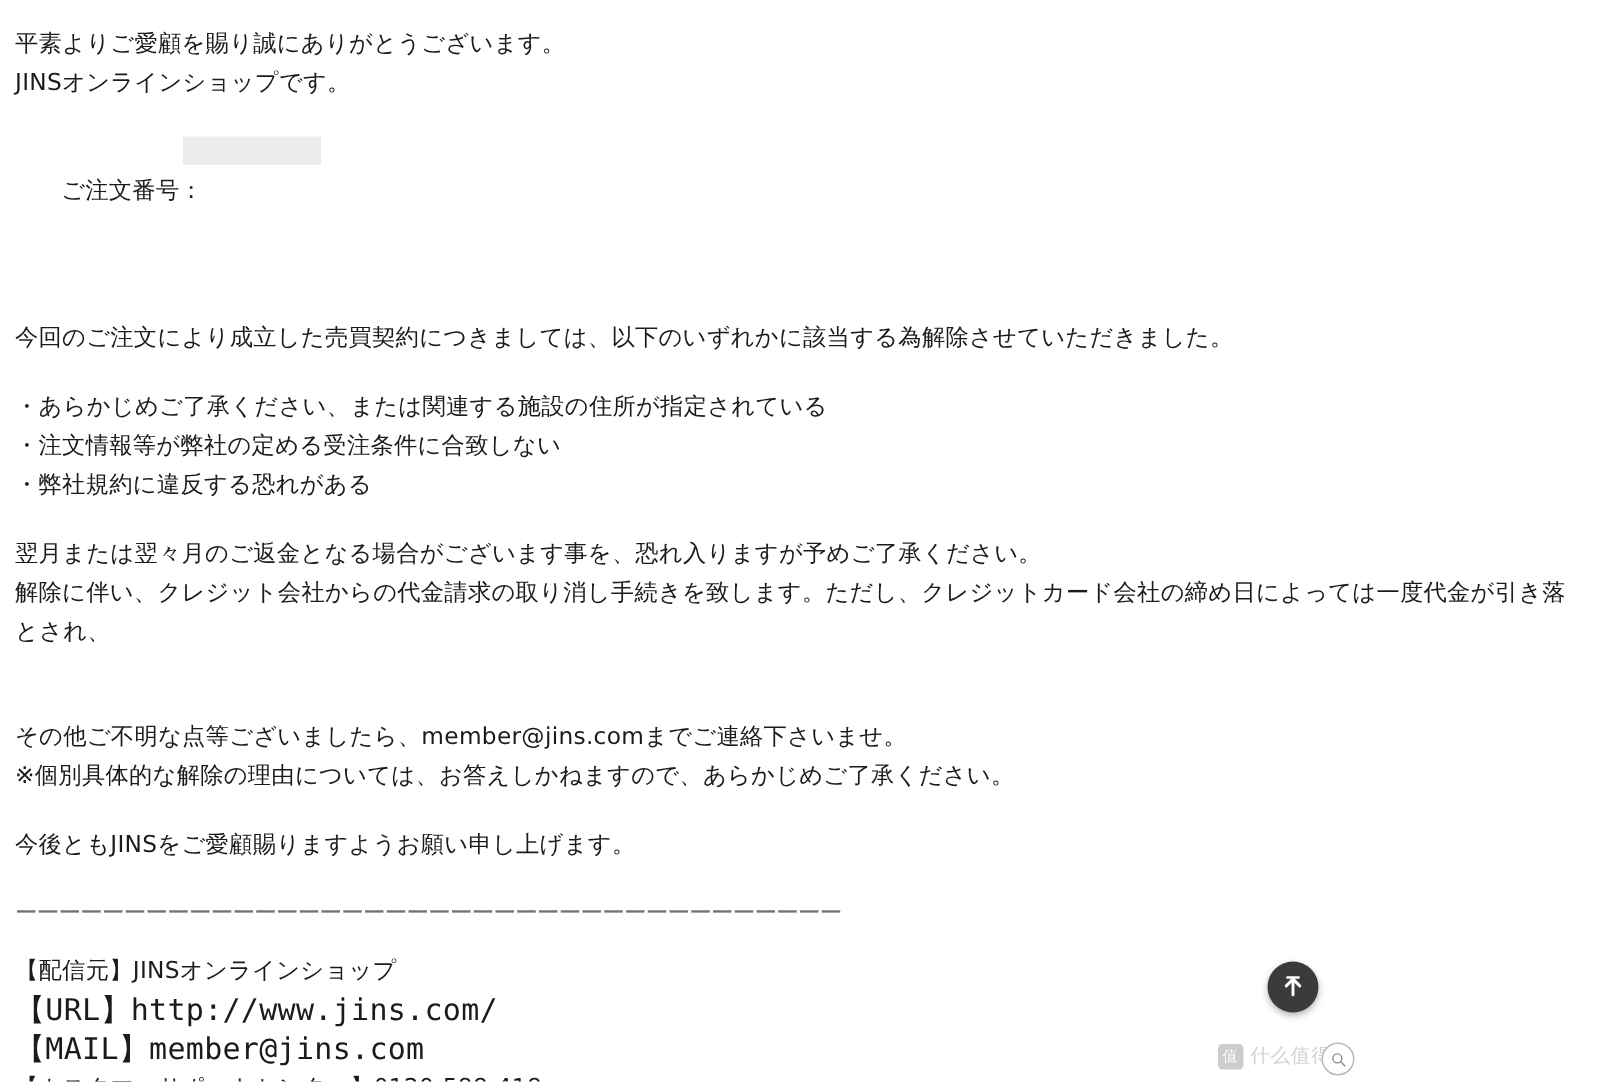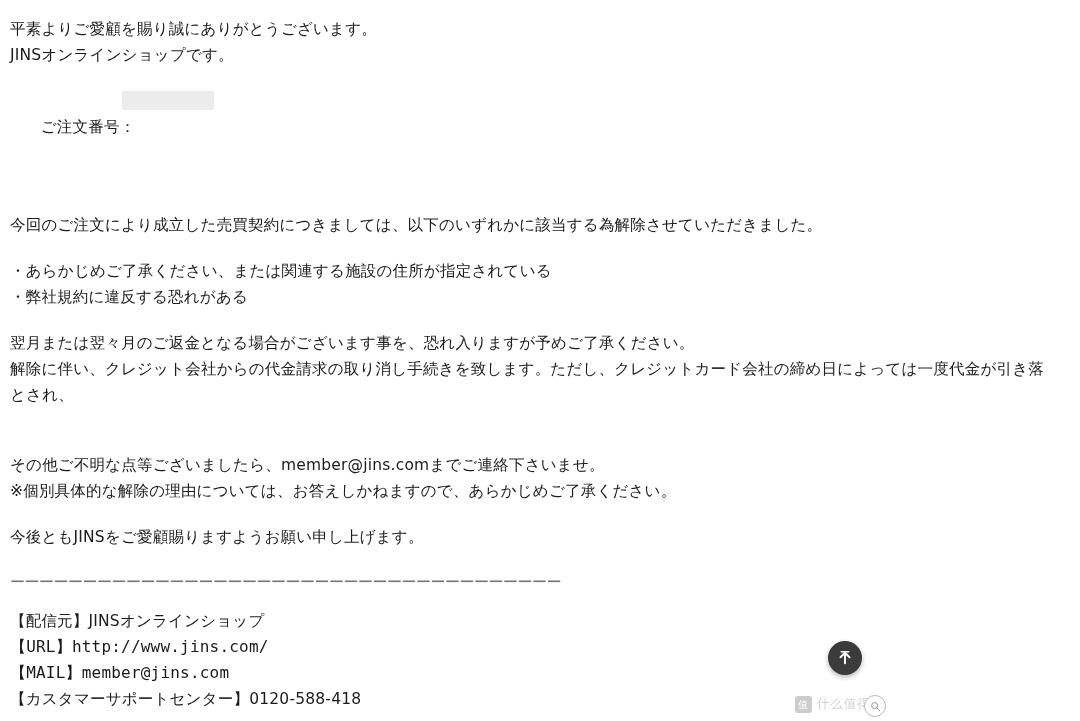--- a/index.html
+++ b/index.html
@@ -16,20 +16,21 @@
     color: #1b1b1b;
   }
 
   .page {
     position: absolute;
     left: 0;
     top: 0;
     width: 896px;
     height: 721px;
     background: #fff;
+    padding-left: 17px;
   }
 
   .body-text {
     position: absolute;
     left: 10px;
     top: 16px;
     width: 1045px;
   }
 
   .line {
@@ -52,21 +53,21 @@
     left: 112px;
     top: 3px;
     width: 92px;
     height: 19px;
     background: #ececec;
     border-radius: 1px;
   }
 
   .mono {
     font-family: "DejaVu Sans Mono", "Liberation Mono", monospace;
-    font-size: 16px;
+    font-size: 20px;
     line-height: 26px;
   }
 
   .divider-line {
     font-family: "DejaVu Sans Mono", "Liberation Mono", monospace;
     font-size: 15px;
     line-height: 24px;
     letter-spacing: -0.5px;
     color: #737373;
     white-space: nowrap;
@@ -149,20 +150,21 @@
       <span class="redaction"></span>
     </div>
 
     <div class="spacer-md"></div>
 
     <div class="line">今回のご注文により成立した売買契約につきましては、以下のいずれかに該当する為解除させていただきました。</div>
 
     <div class="spacer-md"></div>
 
     <div class="line">・あらかじめご了承ください、または関連する施設の住所が指定されている</div>
+    <div class="line">・注文情報等が弊社の定める受注条件に合致しない</div>
     <div class="line">・弊社規約に違反する恐れがある</div>
 
     <div class="spacer-md"></div>
 
     <div class="line">翌月または翌々月のご返金となる場合がございます事を、恐れ入りますが予めご了承ください。</div>
     <div class="line">解除に伴い、クレジット会社からの代金請求の取り消し手続きを致します。ただし、クレジットカード会社の締め日によっては一度代金が引き落とされ、</div>
 
     <div class="spacer-lg"></div>
     <div class="spacer-sm"></div>
 

